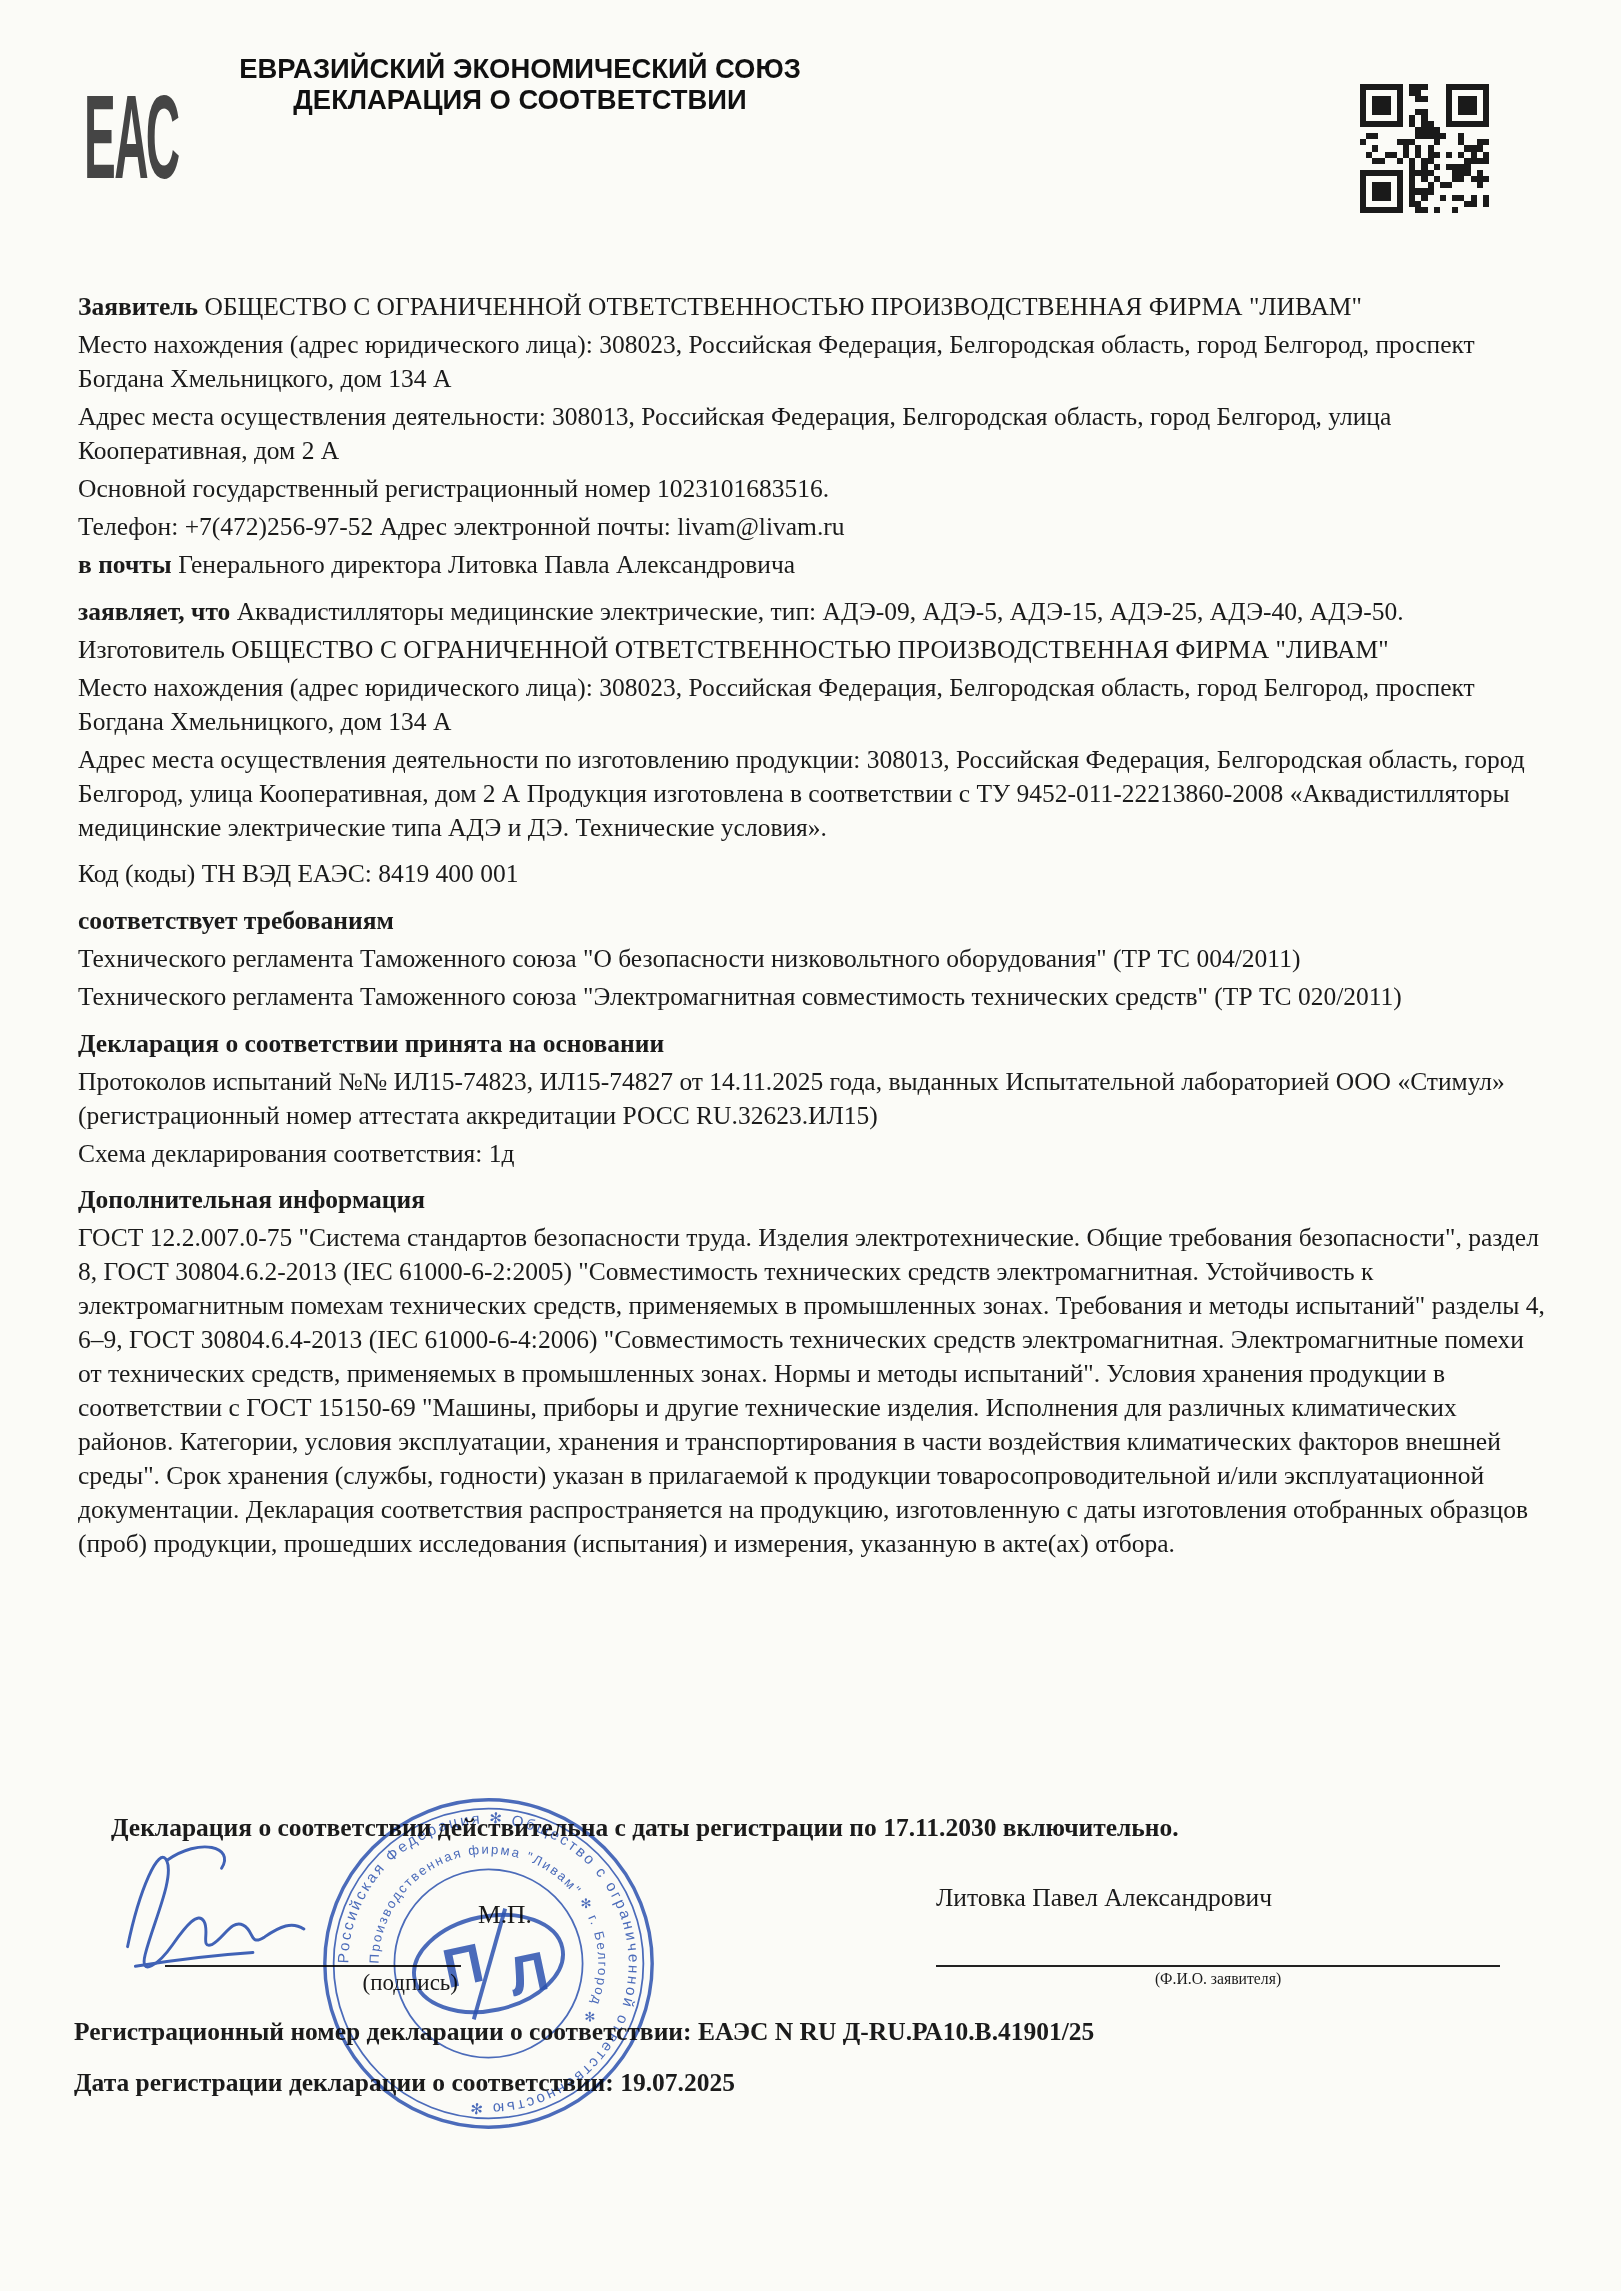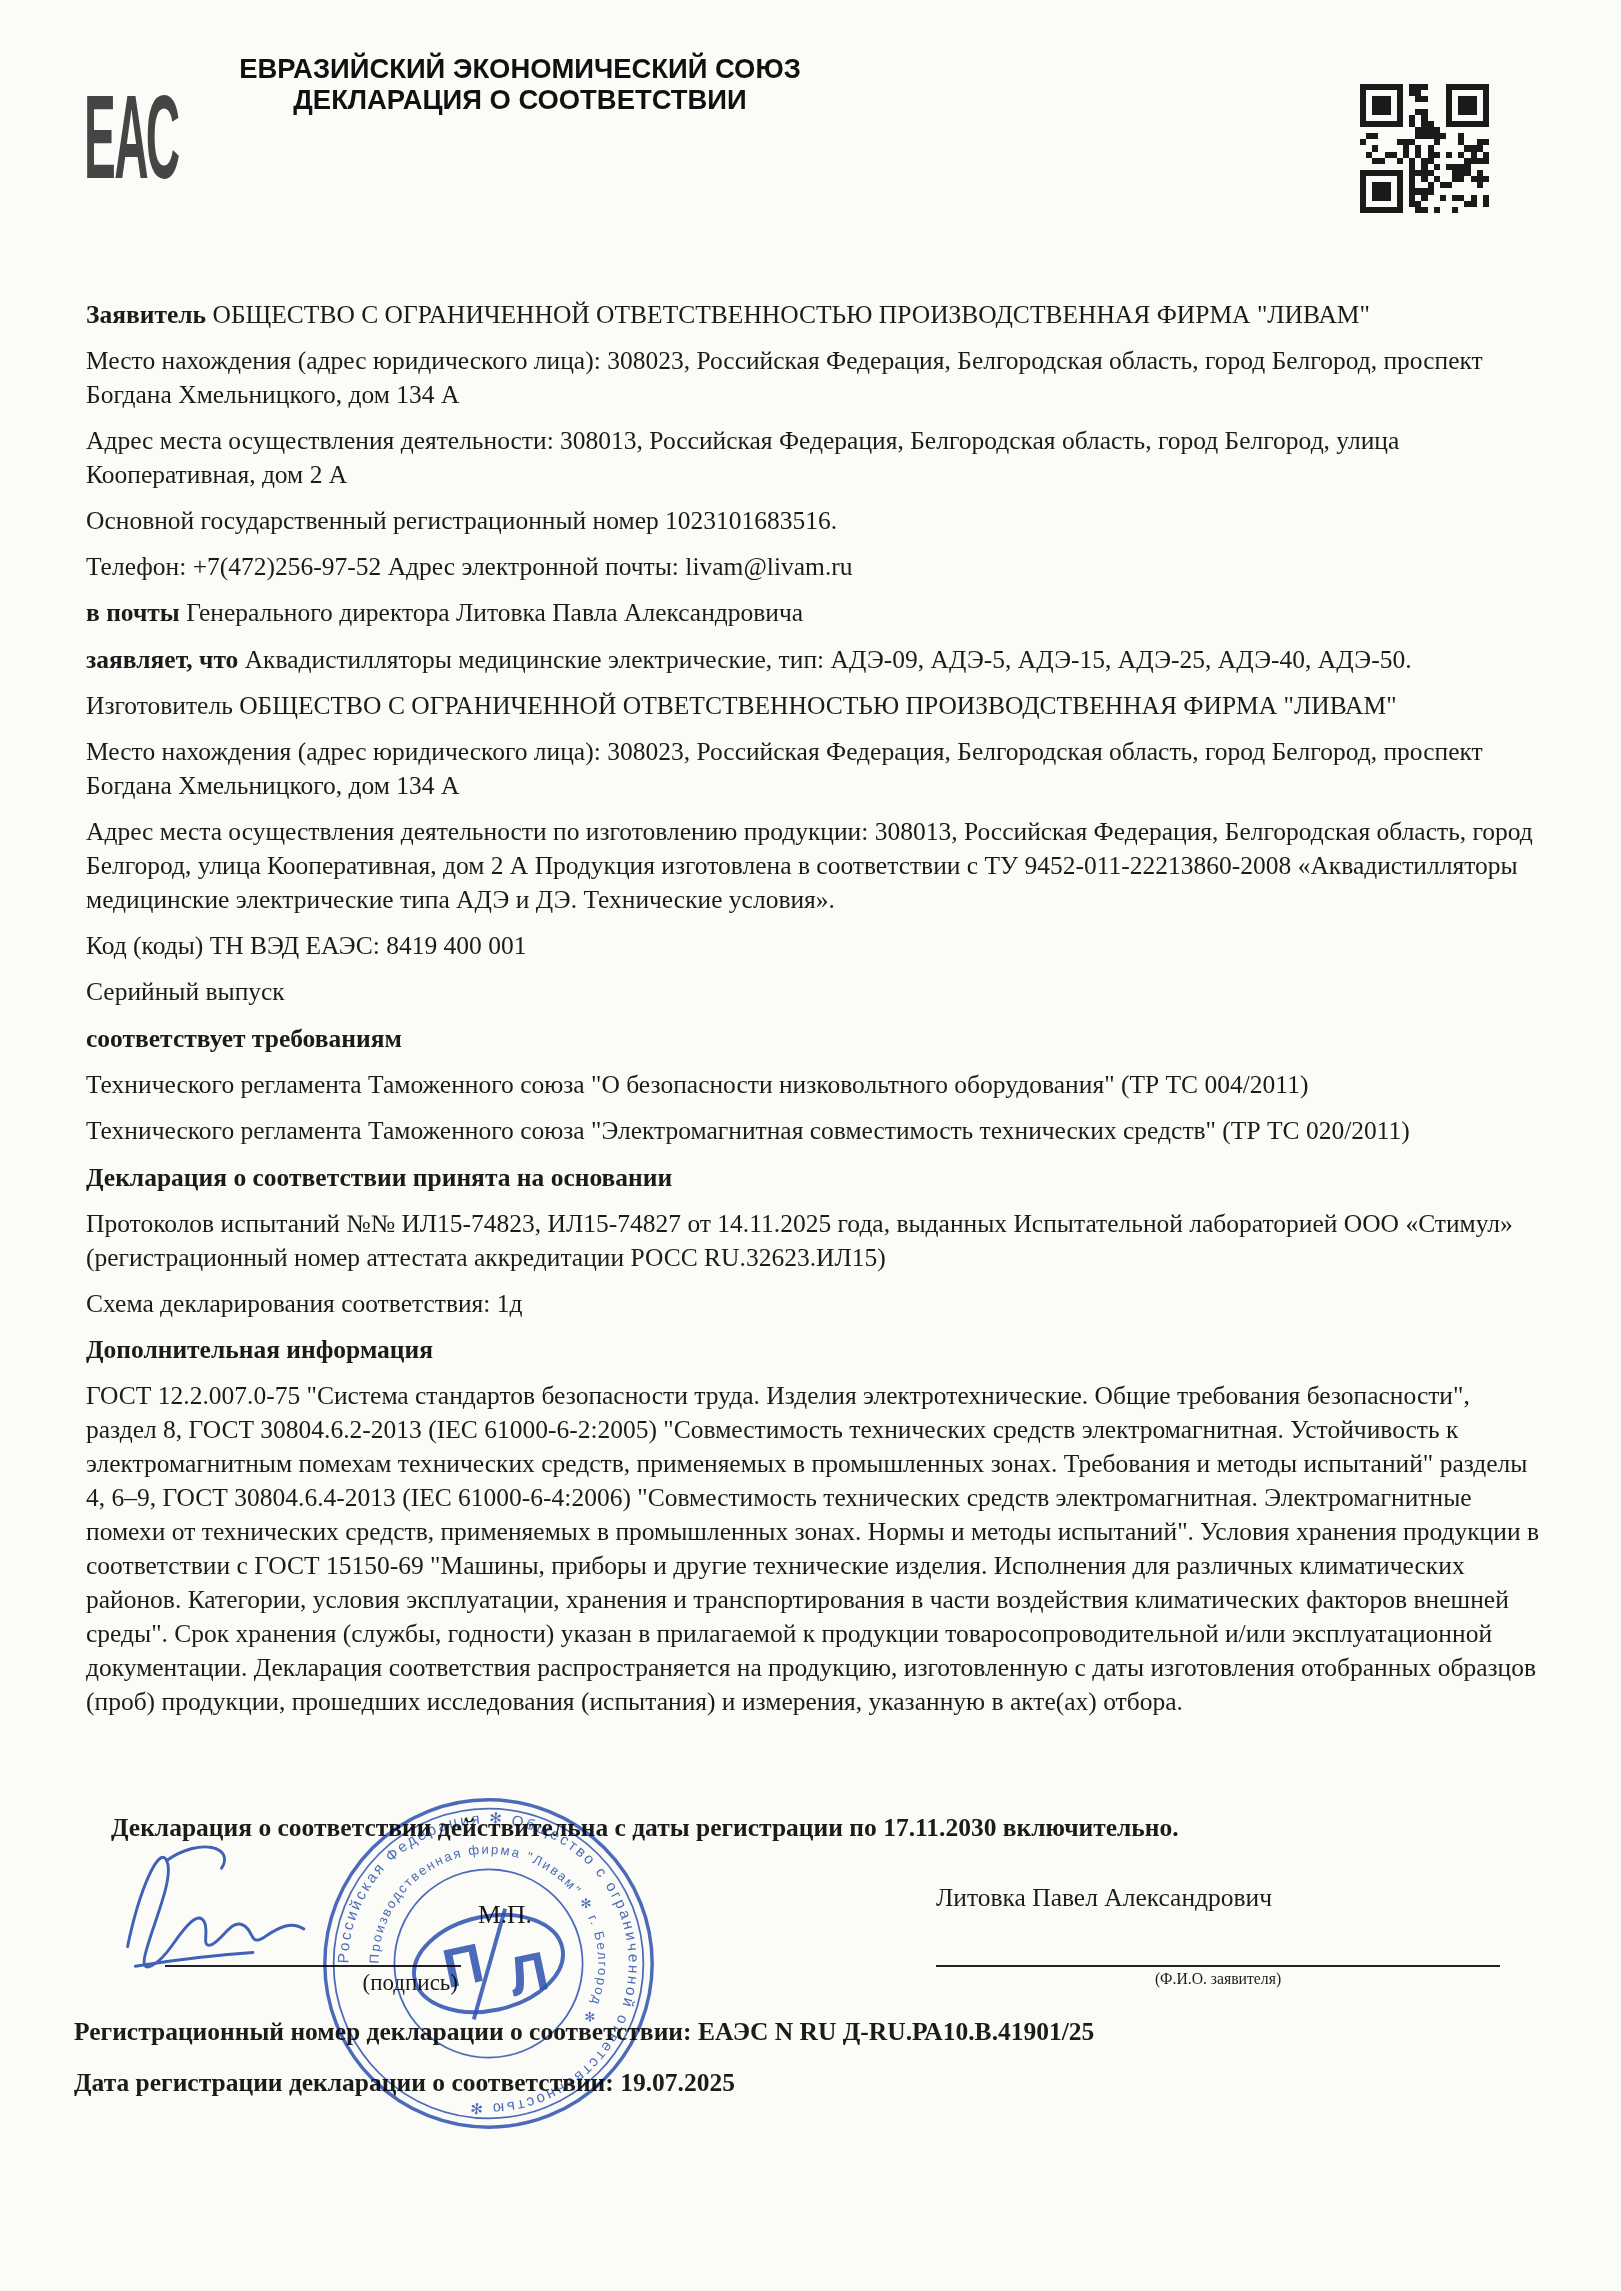--- a/index.html
+++ b/index.html
@@ -28,21 +28,21 @@
     font-weight:bold;font-size:27.4px;line-height:31px;
     color:#111;
   }
   .qr{position:absolute;left:1360px;top:84px;width:129px;height:129px;}
   .qr svg{width:100%;height:100%;shape-rendering:crispEdges;}
   
   .content{
     position:absolute;left:74px;top:286px;width:1478px;
     font-size:25.5px;line-height:34px;
   }
-  .content p{margin:12px;}
+  .content p{margin:4px;}
   .content p.gap{margin-top:12.7px;}
   .b{font-weight:bold;}
   
   .validity{
     position:absolute;left:74px;top:1811px;width:1475px;
     font-size:25.5px;font-weight:bold;line-height:33px;margin-left:37px;
   }
   .mp{position:absolute;left:478px;top:1900px;font-size:25.5px;}
   .sign-rule{position:absolute;left:165px;top:1965px;width:296px;border-top:2px solid #222;}
   .sign-caption{position:absolute;left:162px;top:1970px;width:296px;text-align:right;font-size:23px;}
@@ -196,21 +196,20 @@
     <p><span class="b"></span><span>Место нахождения (адрес юридического лица): 308023, Российская Федерация, Белгородская область, город Белгород, проспект Богдана Хмельницкого, дом 134 А</span></p>
     <p><span class="b"></span><span>Адрес места осуществления деятельности: 308013, Российская Федерация, Белгородская область, город Белгород, улица Кооперативная, дом 2 А</span></p>
     <p><span class="b"></span><span>Основной государственный регистрационный номер 1023101683516.</span></p>
     <p><span class="b"></span><span>Телефон: +7(472)256-97-52 Адрес электронной почты: livam@livam.ru</span></p>
     <p><span class="b">в почты </span><span>Генерального директора Литовка Павла Александровича</span></p>
     <p class="gap"><span class="b">заявляет, что </span><span>Аквадистилляторы медицинские электрические, тип: АДЭ-09, АДЭ-5, АДЭ-15, АДЭ-25, АДЭ-40, АДЭ-50.</span></p>
     <p><span class="b"></span><span>Изготовитель ОБЩЕСТВО С ОГРАНИЧЕННОЙ ОТВЕТСТВЕННОСТЬЮ ПРОИЗВОДСТВЕННАЯ ФИРМА "ЛИВАМ"</span></p>
     <p><span class="b"></span><span>Место нахождения (адрес юридического лица): 308023, Российская Федерация, Белгородская область, город Белгород, проспект Богдана Хмельницкого, дом 134 А</span></p>
     <p><span class="b"></span><span>Адрес места осуществления деятельности по изготовлению продукции: 308013, Российская Федерация, Белгородская область, город Белгород, улица Кооперативная, дом 2 А Продукция изготовлена в соответствии с ТУ 9452-011-22213860-2008 «Аквадистилляторы медицинские электрические типа АДЭ и ДЭ. Технические условия».</span></p>
     <p class="gap"><span class="b"></span><span>Код (коды) ТН ВЭД ЕАЭС: 8419 400 001</span></p>
-    <p><span class="b"></span><span>Серийный выпуск</span></p>
     <p class="gap"><span class="b">соответствует требованиям</span><span></span></p>
     <p><span class="b"></span><span>Технического регламента Таможенного союза "О безопасности низковольтного оборудования" (ТР ТС 004/2011)</span></p>
     <p><span class="b"></span><span>Технического регламента Таможенного союза "Электромагнитная совместимость технических средств" (ТР ТС 020/2011)</span></p>
     <p class="gap"><span class="b">Декларация о соответствии принята на основании</span><span></span></p>
     <p><span class="b"></span><span>Протоколов испытаний №№ ИЛ15-74823, ИЛ15-74827 от 14.11.2025 года, выданных Испытательной лабораторией ООО «Стимул» (регистрационный номер аттестата аккредитации РОСС RU.32623.ИЛ15)</span></p>
     <p><span class="b"></span><span>Схема декларирования соответствия: 1д</span></p>
     <p class="gap"><span class="b">Дополнительная информация</span><span></span></p>
     <p><span class="b"></span><span>ГОСТ 12.2.007.0-75 "Система стандартов безопасности труда. Изделия электротехнические. Общие требования безопасности", раздел 8, ГОСТ 30804.6.2-2013 (IEC 61000-6-2:2005) "Совместимость технических средств электромагнитная. Устойчивость к электромагнитным помехам технических средств, применяемых в промышленных зонах. Требования и методы испытаний" разделы 4, 6–9, ГОСТ 30804.6.4-2013 (IEC 61000-6-4:2006) "Совместимость технических средств электромагнитная. Электромагнитные помехи от технических средств, применяемых в промышленных зонах. Нормы и методы испытаний". Условия хранения продукции в соответствии с ГОСТ 15150-69 "Машины, приборы и другие технические изделия. Исполнения для различных климатических районов. Категории, условия эксплуатации, хранения и транспортирования в части воздействия климатических факторов внешней среды". Срок хранения (службы, годности) указан в прилагаемой к продукции товаросопроводительной и/или эксплуатационной документации. Декларация соответствия распространяется на продукцию, изготовленную с даты изготовления отобранных образцов (проб) продукции, прошедших исследования (испытания) и измерения, указанную в акте(ах) отбора.</span></p>
   </div>
 

